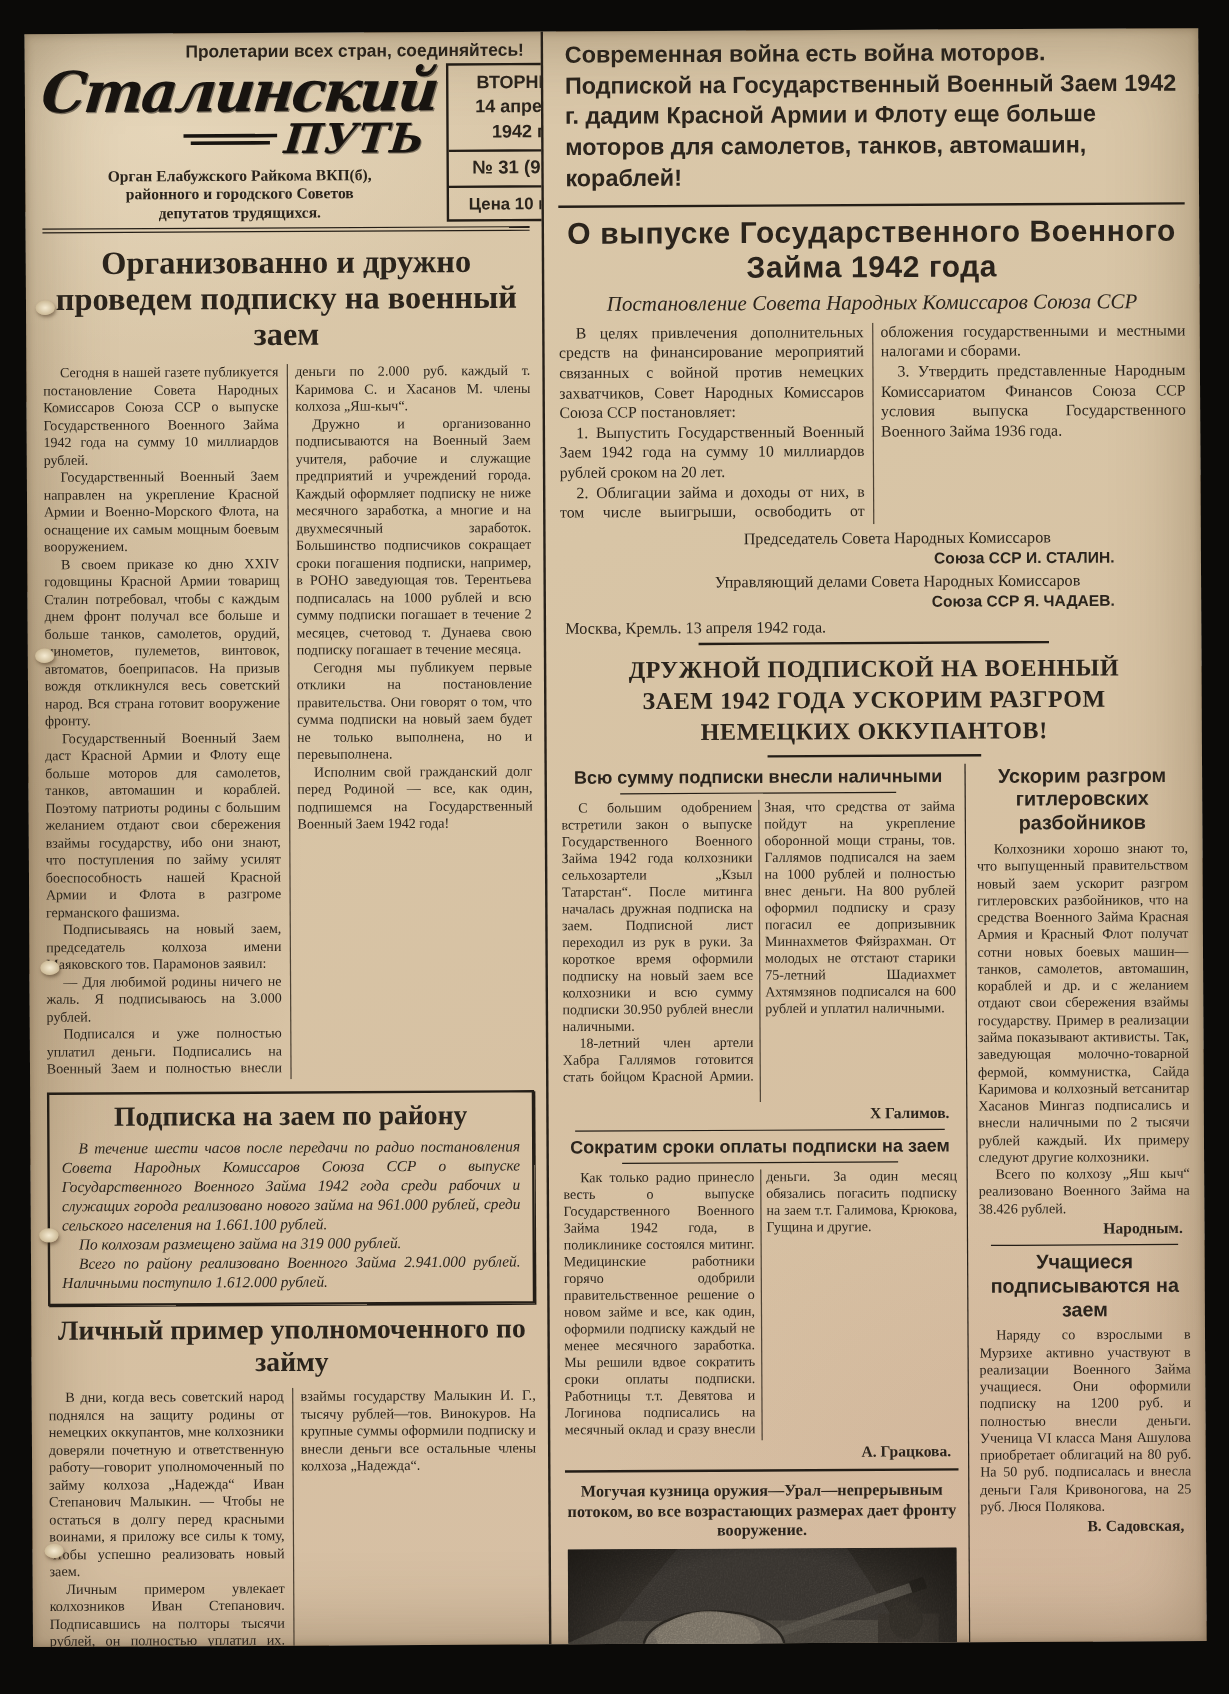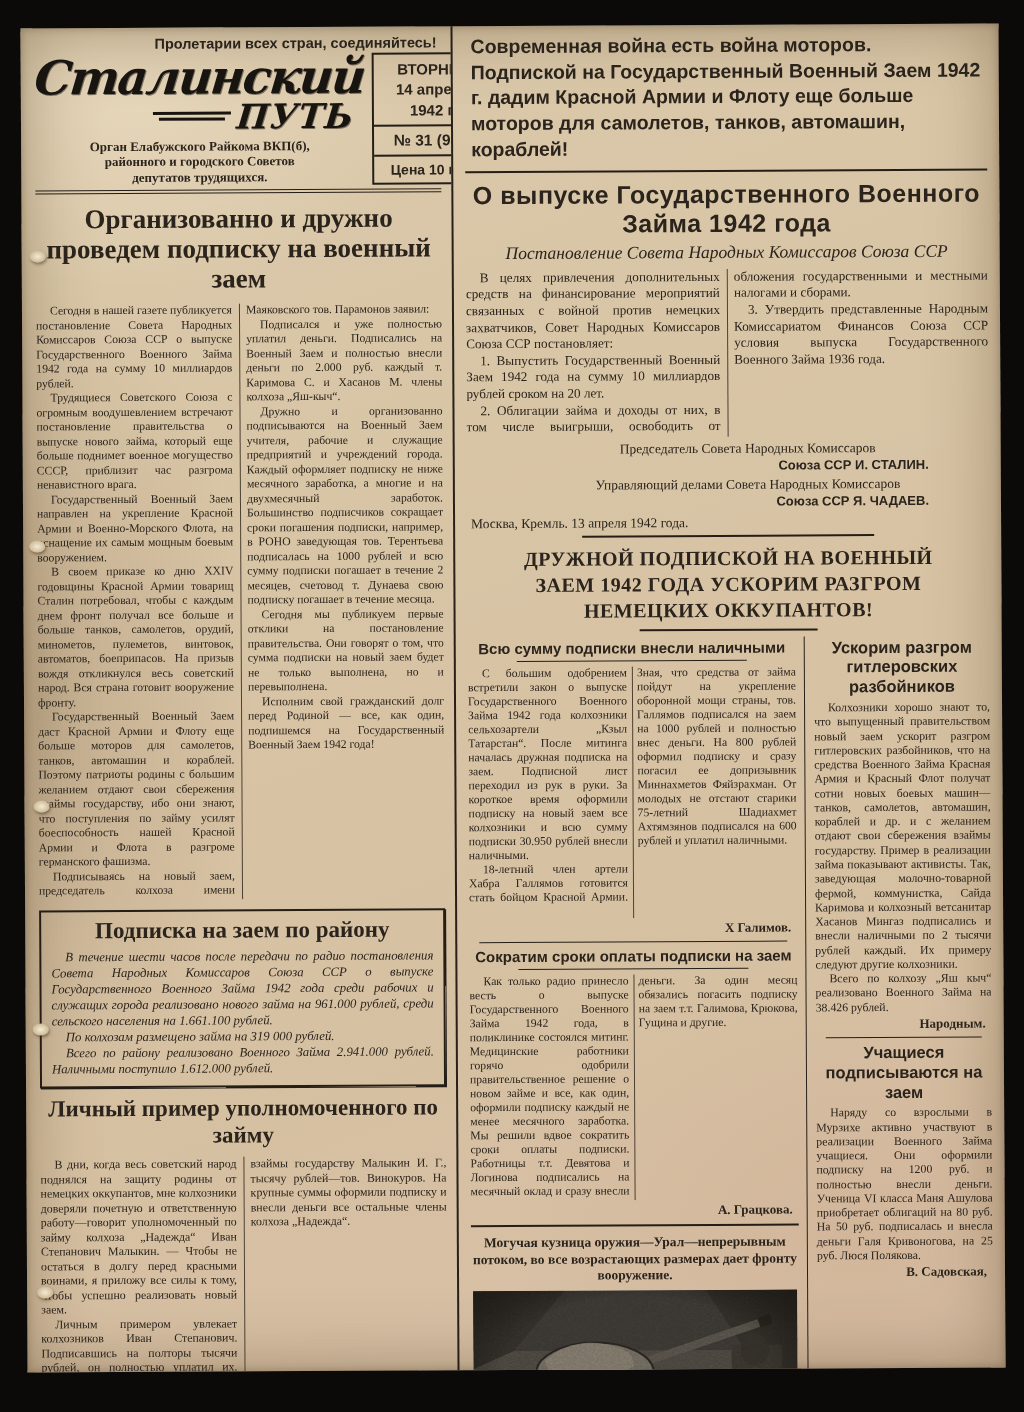--- a/index.html
+++ b/index.html
@@ -111,25 +111,25 @@
           <span>1942 г.</span>
         </div>
         <div class="d2">№ 31 (988)</div>
         <div class="d3">Цена 10 коп.</div>
       </div>
     </div>
 
     <div class="ed-title">Организованно и дружно проведем подписку на военный заем</div>
     <div class="ed-body body-cols">
         <p>Сегодня в нашей газете публикуется постановление Совета Народных Комиссаров Союза ССР о выпуске Государственного Военного Займа 1942 года на сумму 10 миллиардов рублей.</p>
-        <p>Трудящиеся Советского Союза с огромным воодушевлением встречают постановление правительства о выпуске нового займа, который еще больше поднимет военное могущество СССР, приблизит час разгрома ненавистного врага.</p>
         <p>Государственный Военный Заем направлен на укрепление Красной Армии и Военно-Морского Флота, на оснащение их самым мощным боевым вооружением.</p>
         <p>В своем приказе ко дню XXIV годовщины Красной Армии товарищ Сталин потребовал, чтобы с каждым днем фронт получал все больше и больше танков, самолетов, орудий, минометов, пулеметов, винтовок, автоматов, боеприпасов. На призыв вождя откликнулся весь советский народ. Вся страна готовит вооружение фронту.</p>
         <p>Государственный Военный Заем даст Красной Армии и Флоту еще больше моторов для самолетов, танков, автомашин и кораблей. Поэтому патриоты родины с большим желанием отдают свои сбережения взаймы государству, ибо они знают, что поступления по займу усилят боеспособность нашей Красной Армии и Флота в разгроме германского фашизма.</p>
         <p>Подписываясь на новый заем, председатель колхоза имени Маяковского тов. Парамонов заявил:</p>
+        <p>— Для любимой родины ничего не жаль. Я подписываюсь на 3.000 рублей.</p>
         <p>Подписался и уже полностью уплатил деньги. Подписались на Военный Заем и полностью внесли деньги по 2.000 руб. каждый т. Каримова С. и Хасанов М. члены колхоза „Яш-кыч“.</p>
         <p>Дружно и организованно подписываются на Военный Заем учителя, рабочие и служащие предприятий и учреждений города. Каждый оформляет подписку не ниже месячного заработка, а многие и на двухмесячный заработок. Большинство подписчиков сокращает сроки погашения подписки, например, в РОНО заведующая тов. Терентьева подписалась на 1000 рублей и всю сумму подписки погашает в течение 2 месяцев, счетовод т. Дунаева свою подписку погашает в течение месяца.</p>
         <p>Сегодня мы публикуем первые отклики на постановление правительства. Они говорят о том, что сумма подписки на новый заем будет не только выполнена, но и перевыполнена.</p>
         <p>Исполним свой гражданский долг перед Родиной — все, как один, подпишемся на Государственный Военный Заем 1942 года!</p>
       </div>
 
     <div class="district">
       <h2>Подписка на заем по району</h2>
       <div class="single">
           <p>В течение шести часов после передачи по радио постановления Совета Народных Комиссаров Союза ССР о выпуске Государственного Военного Займа 1942 года среди рабочих и служащих города реализовано нового займа на 961.000 рублей, среди сельского населения на 1.661.100 рублей.</p>

